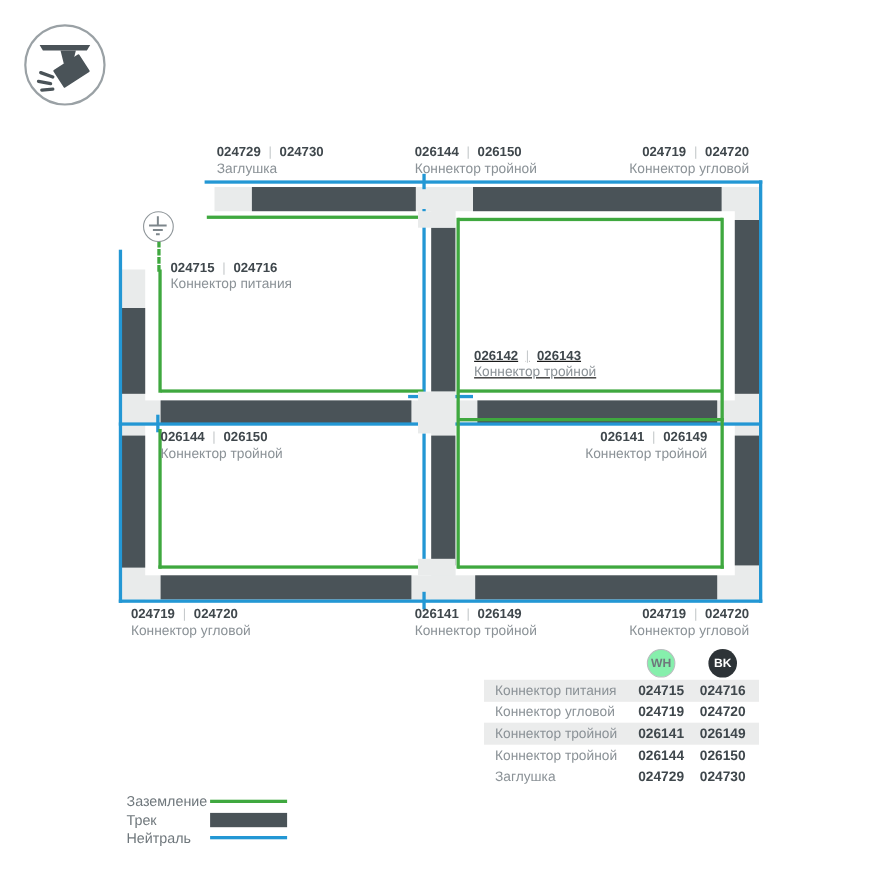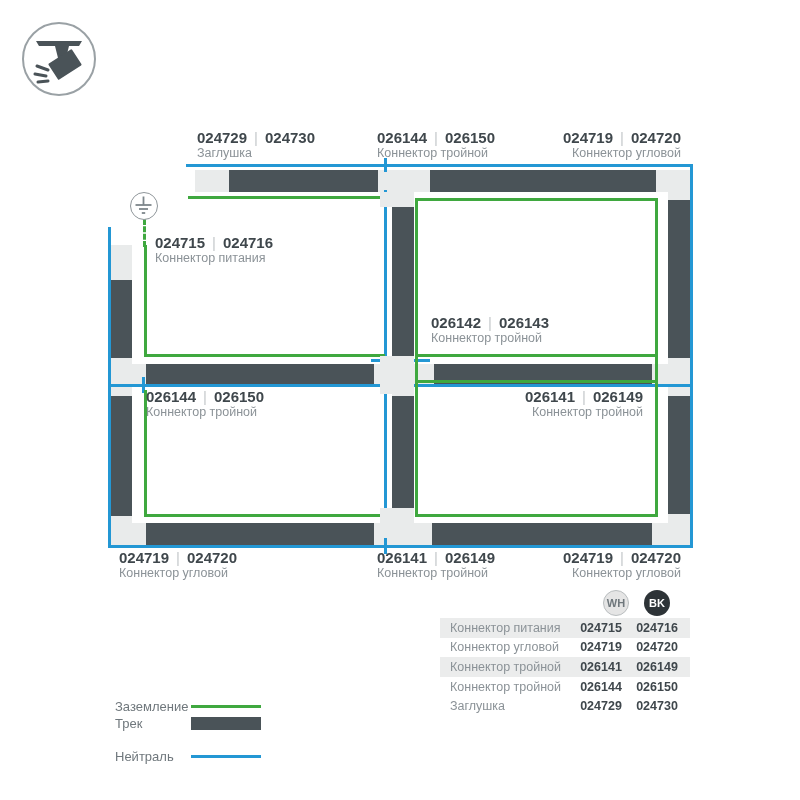--- a/index.html
+++ b/index.html
@@ -19,40 +19,40 @@
   .bl    { position:absolute; background:#2397d4; }
   .gl    { position:absolute; background:#3fa83f; }
   .bump  { position:absolute; background:#e9ebeb; }
   .gdash { position:absolute; width:0; border-left:3px dashed #3fa83f; }
 
   .ground-circle { position:absolute; left:130px; top:192px; width:28px; height:28px;
     border:1.5px solid #8f969a; border-radius:50%; background:#fff; }
 
   
   .dlabel { position:absolute; line-height:14px; white-space:nowrap; }
-  .dlabel .nums { font-size:15px; font-weight:700; color:#3f474c; }
+  .dlabel .nums { font-size:12px; font-weight:700; color:#3f474c; }
   .dlabel .sep  { color:#c6cacc; font-weight:400; padding:0 7px; }
   .dlabel .lname{ font-size:12.5px; color:#8b9297; margin-top:1px; }
   .dlabel.r { text-align:right; }
 
   
-  .legend { position:absolute; left:115px; top:698px; }
+  .legend { position:absolute; left:115px; top:720px; }
   .legend-row { display:flex; align-items:center; height:16px; }
   .legend-label { width:76px; font-size:13px; color:#6f777c; }
   .sw { width:70px; }
   .sw-line-green { height:3px; background:#3fa83f; }
   .sw-bar { height:13px; background:#4a5358; }
   .sw-line-blue { height:3px; background:#2397d4; }
 
   
   .ptable { position:absolute; left:440px; top:590px; width:250px; }
   .thead { position:relative; height:28px; }
   .ccol { position:absolute; top:0; width:26px; height:26px; border-radius:50%;
     font-size:11px; font-weight:700; display:flex; align-items:center; justify-content:center; }
-  .ccol.wh { left:163px; background:#e5e5e5; border:1.5px solid #b9bdbf; color:#6f777c; }
+  .ccol.wh { left:148px; background:#86efac; border:1.5px solid #b9bdbf; color:#6f777c; }
   .ccol.bk { left:204px; background:#2d3337; color:#ffffff; }
   .trow { display:flex; align-items:center; height:19.6px; padding:0 5px 0 10px; }
   .trow.shade { background:#ebecec; }
   .tname { flex:1; font-size:12.5px; color:#8b9297; }
   .tnum { width:56px; text-align:center; font-size:12.5px; font-weight:700; color:#3f474c; }
 </style>
 </head>
 <body>
 
 <div class="canvas">
@@ -137,21 +137,21 @@
       <div class="lname">Коннектор тройной</div>
     </div>
     <div class="dlabel r" style="right:119px;top:131px;">
       <div class="nums"><span>024719</span><span class="sep">|</span><span>024720</span></div>
       <div class="lname">Коннектор угловой</div>
     </div>
     <div class="dlabel" style="left:155px;top:236px;">
       <div class="nums"><span>024715</span><span class="sep">|</span><span>024716</span></div>
       <div class="lname">Коннектор питания</div>
     </div>
-    <div class="dlabel" style="left:431px;top:316px;">
+    <div class="dlabel" style="left:431px;top:316px;text-decoration:underline;">
       <div class="nums"><span>026142</span><span class="sep">|</span><span>026143</span></div>
       <div class="lname">Коннектор тройной</div>
     </div>
     <div class="dlabel" style="left:146px;top:390px;">
       <div class="nums"><span>026144</span><span class="sep">|</span><span>026150</span></div>
       <div class="lname">Коннектор тройной</div>
     </div>
     <div class="dlabel r" style="right:157px;top:390px;">
       <div class="nums"><span>026141</span><span class="sep">|</span><span>026149</span></div>
       <div class="lname">Коннектор тройной</div>
@@ -172,21 +172,21 @@
 
   <div class="legend">
     <div class="legend-row">
       <div class="legend-label">Заземление</div>
       <div class="sw sw-line-green"></div>
     </div>
     <div class="legend-row" style="margin-top:1px;">
       <div class="legend-label">Трек</div>
       <div class="sw sw-bar"></div>
     </div>
-    <div class="legend-row" style="margin-top:17px;justify-content:center;">
+    <div class="legend-row" style="margin-top:0;justify-content:center;">
       <div class="legend-label">Нейтраль</div>
       <div class="sw sw-line-blue"></div>
     </div>
   </div>
 
   <div class="ptable">
     <div class="thead">
       <div class="ccol wh">WH</div>
       <div class="ccol bk">BK</div>
     </div>

